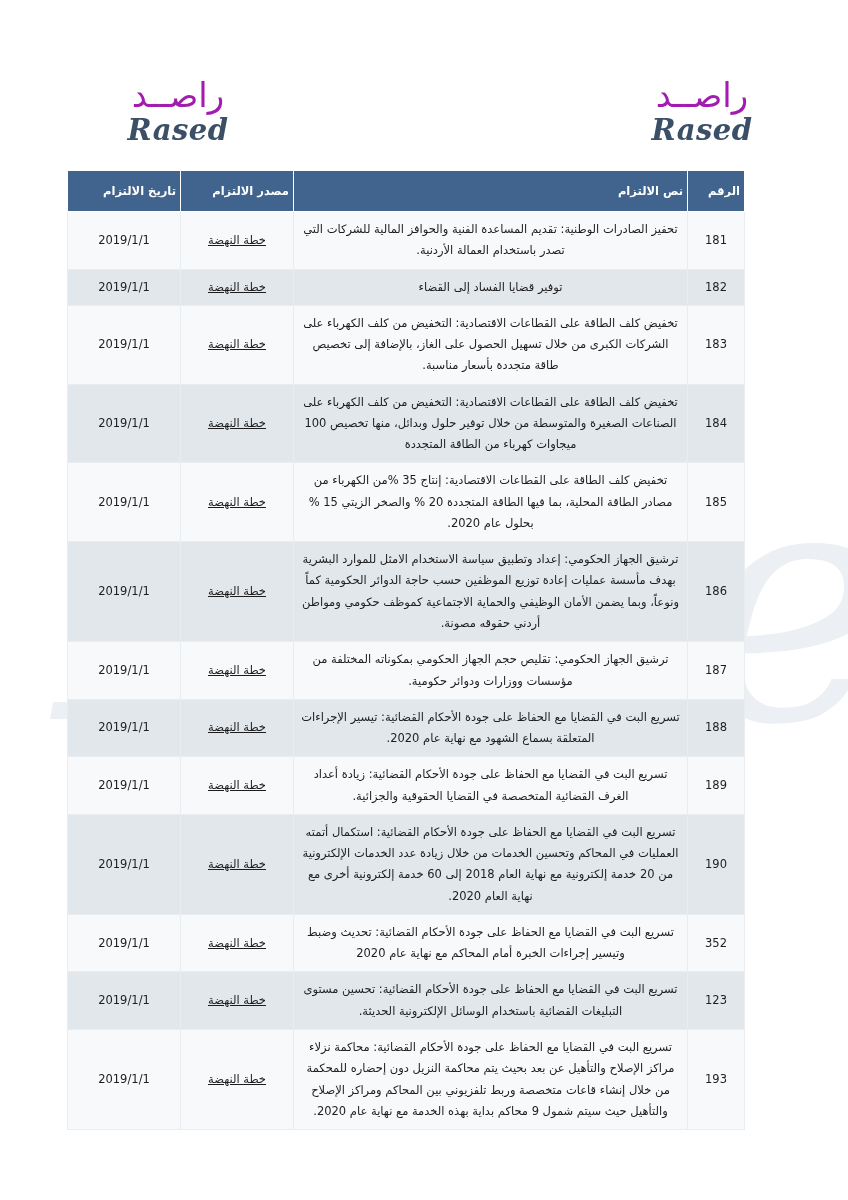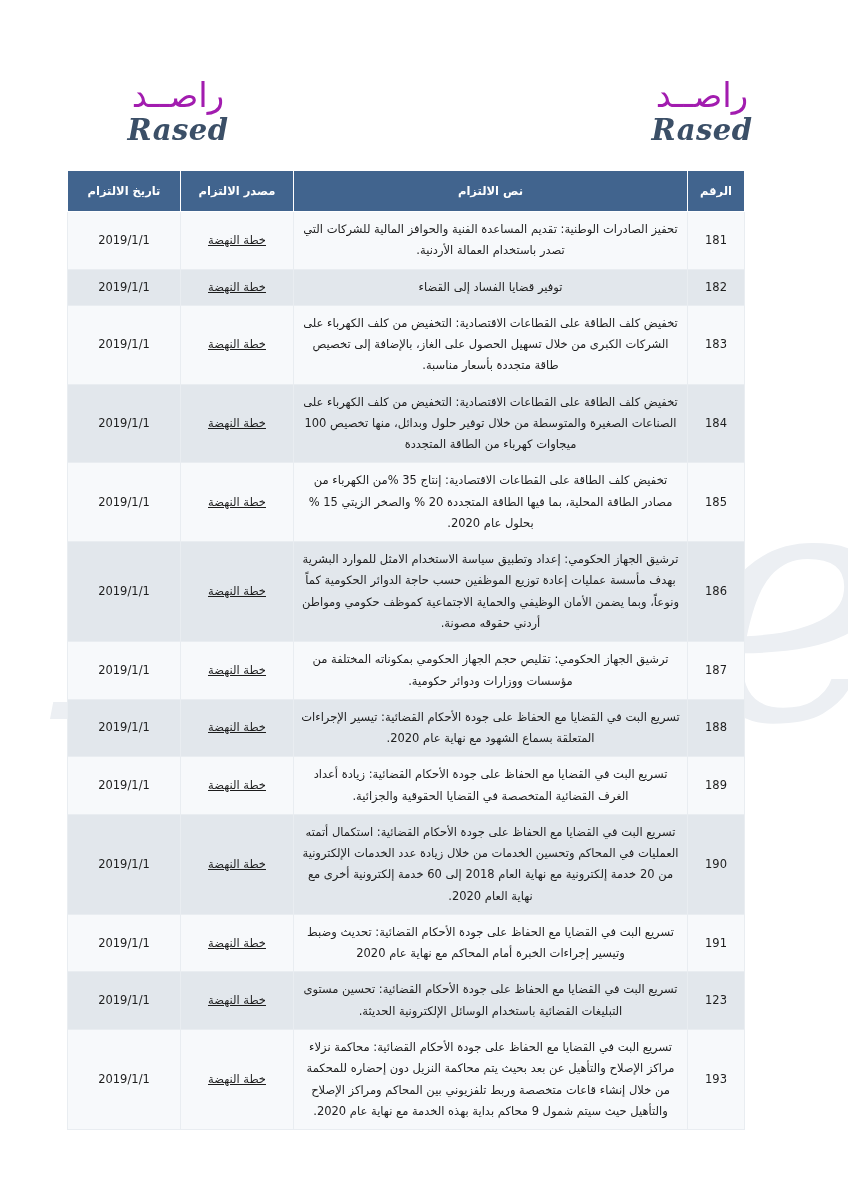--- a/index.html
+++ b/index.html
@@ -100,21 +100,21 @@
     width: 641px;
     table-layout: fixed;
     direction: rtl;
   }
   table.commitments th {
     background: #41648e;
     color: #ffffff;
     font-size: 11.5px;
     font-weight: bold;
     height: 36px;
-    text-align: center;
+    text-align: right;
     vertical-align: middle;
     border: 1px solid #ffffff;
     padding: 2px 4px;
   }
   table.commitments td {
     border: 1px solid #e9edf1;
     font-size: 11.5px;
     color: #1d1d1d;
     text-align: center;
     vertical-align: middle;
@@ -219,21 +219,21 @@
             <td class="c-src">خطة النهضة</td>
             <td class="c-date">2019/1/1</td>
           </tr>
           <tr class="even">
             <td class="c-num">190</td>
             <td class="c-text">تسريع البت في القضايا مع الحفاظ على جودة الأحكام القضائية: استكمال أتمته العمليات في المحاكم وتحسين الخدمات من خلال زيادة عدد الخدمات الإلكترونية من 20 خدمة إلكترونية مع نهاية العام 2018 إلى 60 خدمة إلكترونية أخرى مع نهاية العام 2020.</td>
             <td class="c-src">خطة النهضة</td>
             <td class="c-date">2019/1/1</td>
           </tr>
           <tr class="odd">
-            <td class="c-num">191</td>
+            <td class="c-num">352</td>
             <td class="c-text">تسريع البت في القضايا مع الحفاظ على جودة الأحكام القضائية: تحديث وضبط وتيسير إجراءات الخبرة أمام المحاكم مع نهاية عام 2020</td>
             <td class="c-src">خطة النهضة</td>
             <td class="c-date">2019/1/1</td>
           </tr>
           <tr class="even">
             <td class="c-num">123</td>
             <td class="c-text">تسريع البت في القضايا مع الحفاظ على جودة الأحكام القضائية: تحسين مستوى التبليغات القضائية باستخدام الوسائل الإلكترونية الحديثة.</td>
             <td class="c-src">خطة النهضة</td>
             <td class="c-date">2019/1/1</td>
           </tr>

